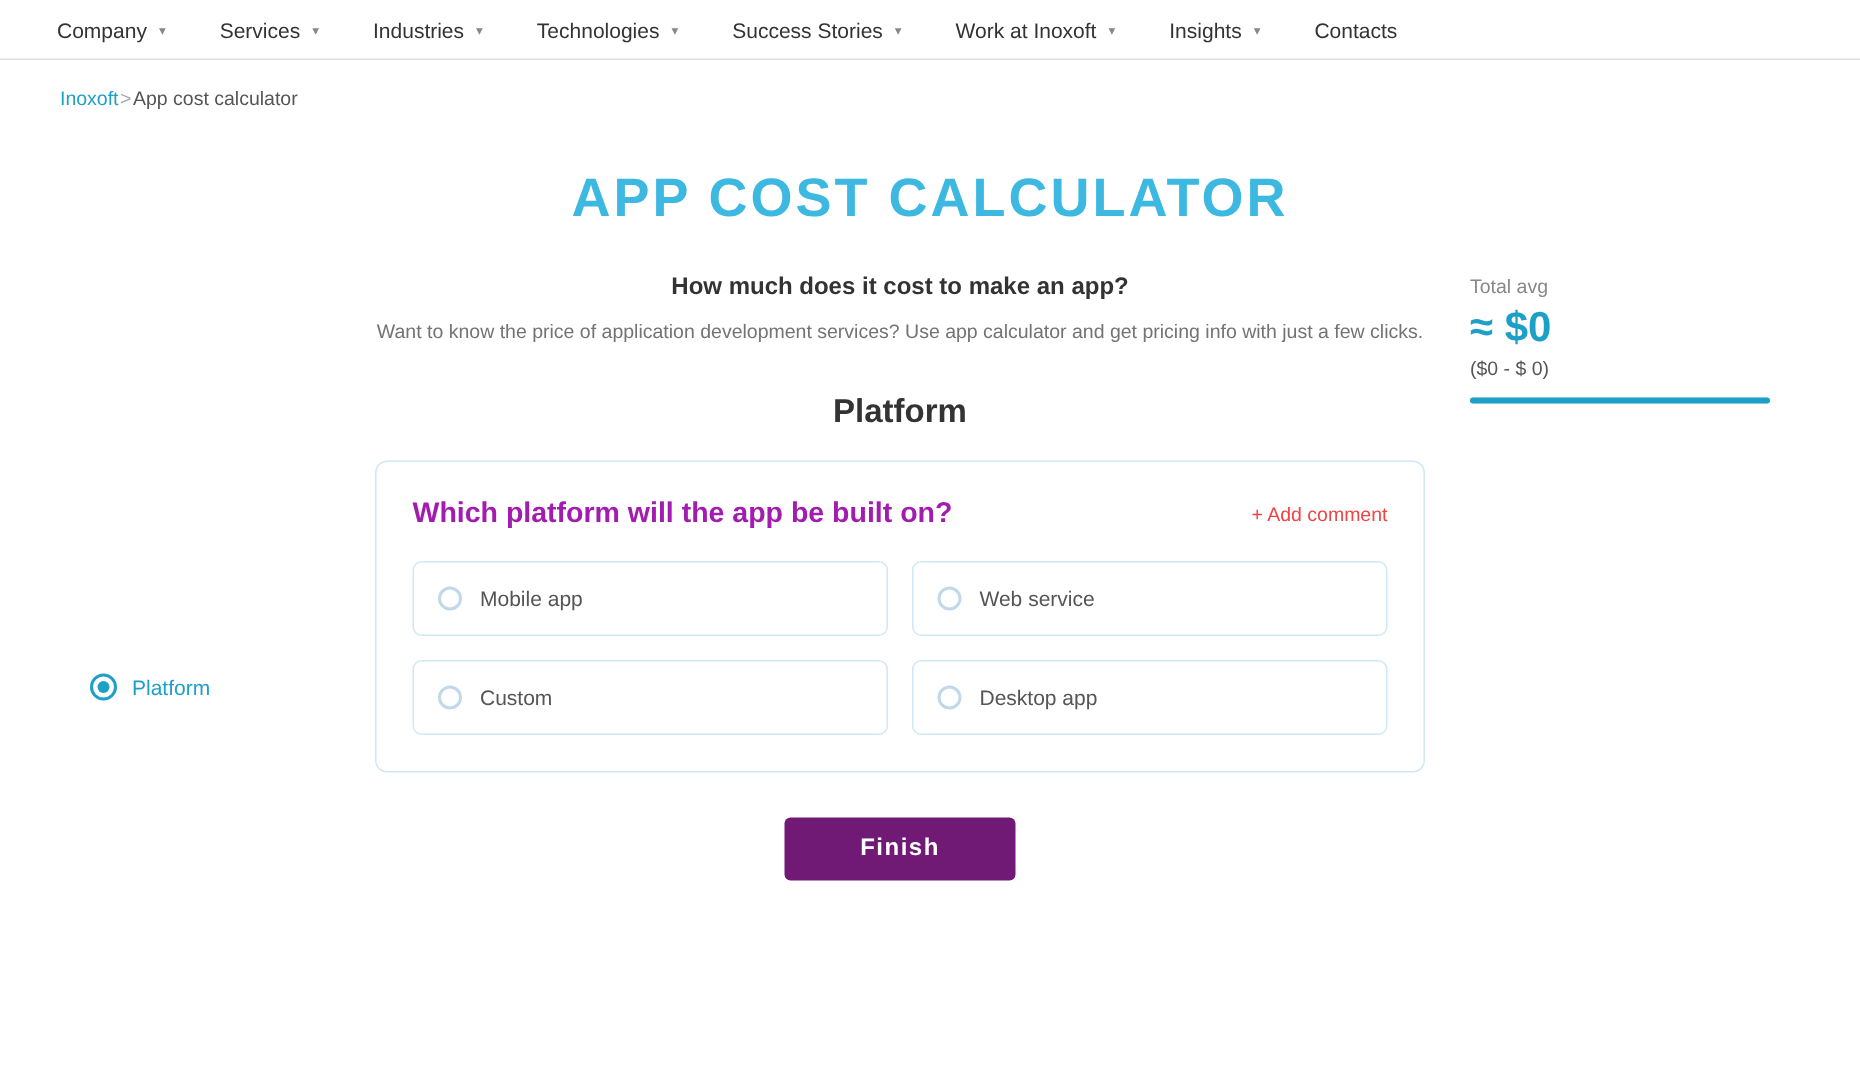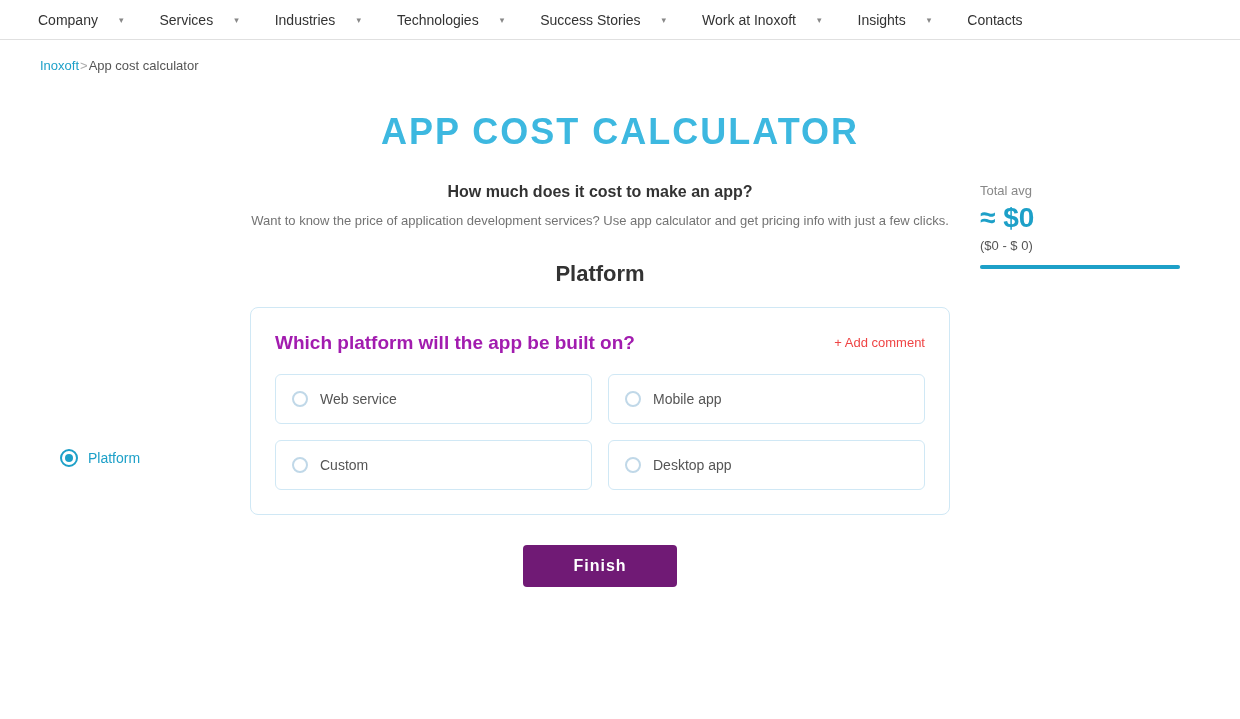--- a/index.html
+++ b/index.html
@@ -9,21 +9,21 @@
     nav {
       display: flex;
       align-items: center;
       border-bottom: 1px solid #e0e0e0;
       height: 40px;
       padding: 0 20px;
     }
     .nav-item {
       display: flex;
       align-items: center;
-      gap: 21px;
+      gap: 8px;
       padding: 0 18px;
       height: 100%;
       font-size: 14px;
       color: #333;
       cursor: pointer;
       white-space: nowrap;
       user-select: none;
     }
     .nav-chevron {
       font-size: 9px;
@@ -298,25 +298,25 @@
       <h2 class="section-title">Platform</h2>
 
       <div class="question-card">
         <div class="question-card-header">
           <span class="question-card-label">Which platform will the app be built on?</span>
           <span class="add-comment">+ Add comment</span>
         </div>
         <div class="options-grid" id="options-grid">
         <div class="option-item">
               <div class="option-radio"></div>
-              <span>Web service</span>
+              <span>Mobile app</span>
             </div>
             <div class="option-item">
               <div class="option-radio"></div>
-              <span>Mobile app</span>
+              <span>Web service</span>
             </div>
             <div class="option-item">
               <div class="option-radio"></div>
               <span>Custom</span>
             </div>
             <div class="option-item">
               <div class="option-radio"></div>
               <span>Desktop app</span>
             </div>
           </div>

